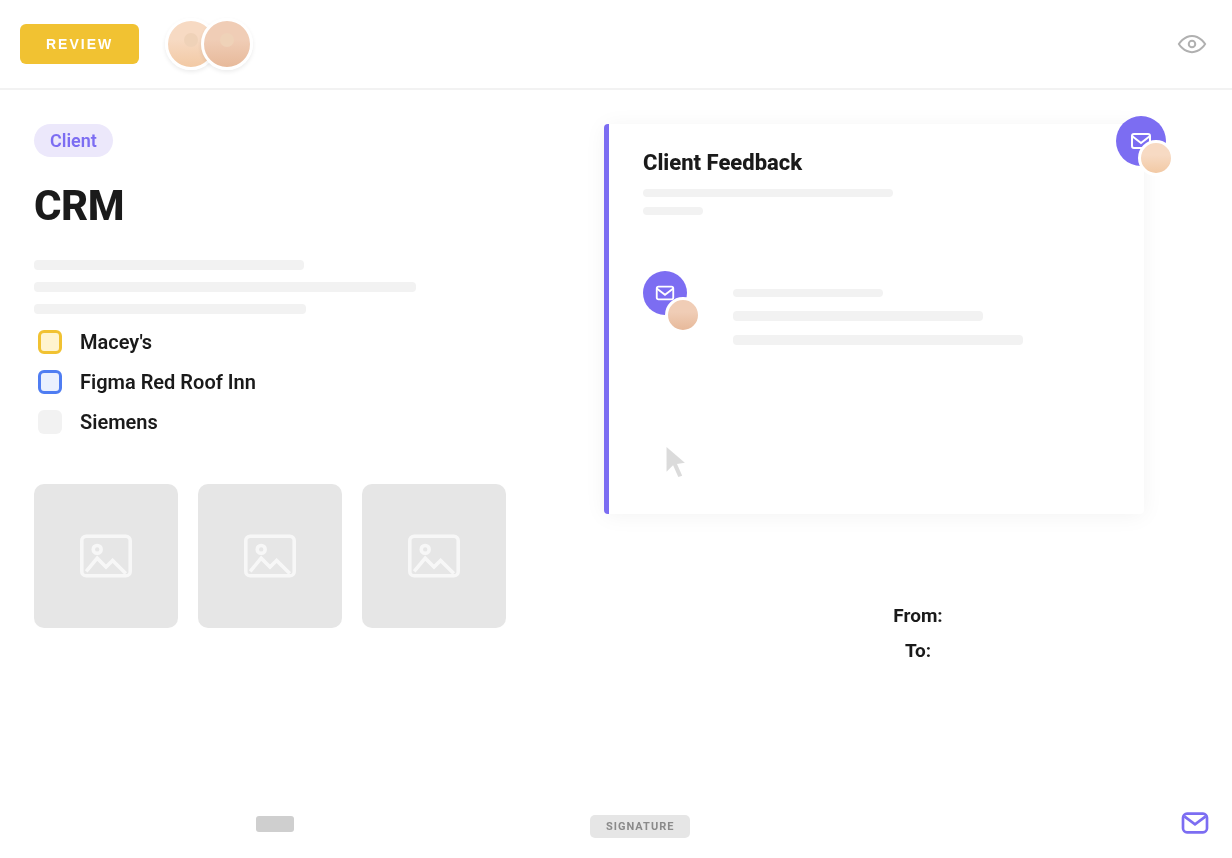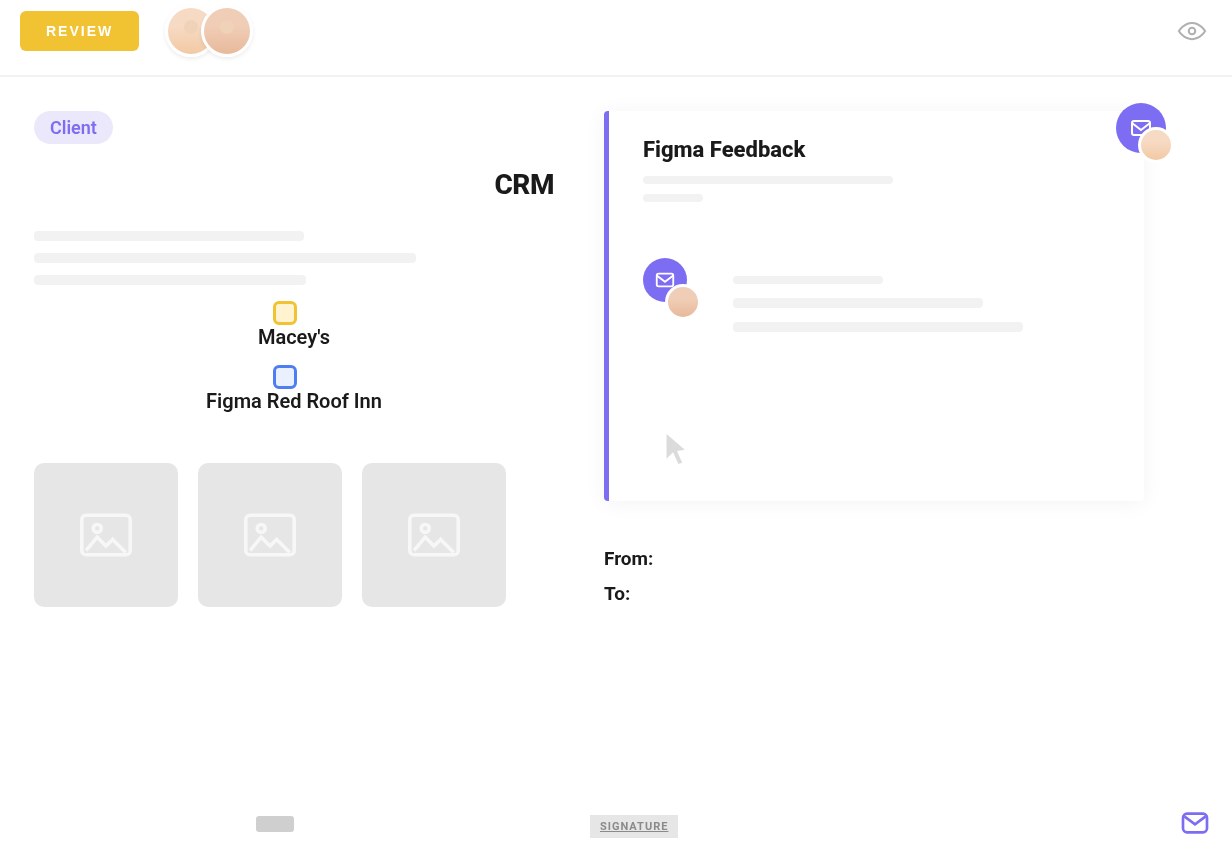--- a/index.html
+++ b/index.html
@@ -8,41 +8,41 @@
     --softer:#f2f2f2;
     --purple:#7c6df2;
     --purple-light:#ece8fb;
     --gold:#f1c232;
     --gold-soft:#fff4cf;
     --blue:#4f7df2;
     --gray-txt:#8a8a8a;
   }
   html,body{margin:0;padding:0;background:#ffffff;color:var(--ink);font-family:-apple-system,BlinkMacSystemFont,"Segoe UI",Roboto,Helvetica,Arial,sans-serif;}
   body{width:1232px;height:858px;overflow:hidden;position:relative;}
-  .header{display:flex;align-items:center;padding:5px 20px 18px 20px;}
+  .header{display:flex;align-items:center;padding:18px 20px 18px 20px;}
   .review-btn{background:var(--gold);color:#fff;font-weight:800;letter-spacing:2px;font-size:14px;border:none;border-radius:6px;padding:12px 26px;cursor:pointer;}
   .avatar-stack{display:flex;margin-left:26px;}
   .avatar{width:46px;height:46px;border-radius:50%;border:3px solid #fff;box-shadow:0 2px 4px rgba(0,0,0,.08);display:flex;align-items:center;justify-content:center;}
   .avatar + .avatar{margin-left:-16px;}
   .avatar.a1{background:linear-gradient(180deg,#f7dac3 40%,#f2c9a4 100%);}
   .avatar.a2{background:linear-gradient(180deg,#f0cdb6 40%,#e7b99a 100%);}
   .avatar .head{width:14px;height:14px;border-radius:50%;background:#efd2b8;position:relative;top:-4px;}
   .eye-btn{margin-left:auto;width:40px;height:40px;display:flex;align-items:center;justify-content:center;color:#b0b0b0;cursor:pointer;}
   .divider{height:2px;background:var(--softer);width:100%;}
 
   .main{display:flex;padding:34px 0 0 34px;}
   .left{width:520px;}
   .chip{display:inline-block;background:var(--purple-light);color:var(--purple);font-weight:600;font-size:18px;padding:6px 16px;border-radius:18px;}
-  .h1{font-size:28px;font-weight:800;margin:24px 0 30px 0;letter-spacing:-.5px;text-align:right;}
+  .h1{font-size:42px;font-weight:800;margin:24px 0 30px 0;letter-spacing:-.5px;}
   .skeleton{background:var(--softer);border-radius:4px;height:10px;}
   .desc1{width:270px;margin-bottom:12px;}
   .desc2{width:382px;margin-bottom:12px;}
   .desc3{width:272px;}
   .h2{font-size:28px;font-weight:800;margin:60px 0 22px 0;}
-  .subtask{display:flex;align-items:center;margin:16px 4px;flex-direction:column;}
+  .subtask{display:flex;align-items:center;margin:16px 4px;}
   .checkbox{width:24px;height:24px;border-radius:6px;margin-right:18px;box-sizing:border-box;}
   .cb-yellow{border:3px solid var(--gold);background:var(--gold-soft);}
   .cb-blue{border:3px solid var(--blue);background:#eaf0fe;}
   .cb-gray{background:var(--softer);}
   .subtask-label{font-size:20px;font-weight:600;}
   .thumbs{display:flex;gap:20px;margin-top:50px;}
   .thumb{width:144px;height:144px;background:var(--soft);border-radius:10px;display:flex;align-items:center;justify-content:center;cursor:pointer;}
   .thumb svg{opacity:.7;}
 
   .right{flex:1;position:relative;padding-left:50px;}
@@ -58,23 +58,23 @@
   .msg-avatar-wrap{position:relative;width:54px;height:54px;}
   .msg-mail{width:44px;height:44px;border-radius:50%;background:var(--purple);display:flex;align-items:center;justify-content:center;color:#fff;}
   .msg-avatar{width:30px;height:30px;border-radius:50%;background:linear-gradient(180deg,#f0cdb6 40%,#e7b99a 100%);border:3px solid #fff;position:absolute;bottom:-8px;right:-4px;}
   .msg-content{flex:1;margin-left:36px;padding:18px 0;}
   .ms{background:var(--softer);border-radius:4px;height:8px;margin-bottom:14px;}
   .ms1{width:150px;}
   .ms2{width:250px;height:10px;}
   .ms3{width:290px;height:10px;}
   .catcher{margin-top:40px;margin-left:20px;width:28px;height:34px;opacity:.5;}
 
-  .compose{margin-top:46px;}
+  .compose{margin-top:90px;text-align:center;}
   .compose-row{font-size:19px;font-weight:700;margin:6px 0 12px 0;}
-  .signature-badge{position:absolute;left:590px;bottom:20px;background:var(--soft);color:var(--gray-txt);font-size:11px;font-weight:700;letter-spacing:1px;padding:5px 10px;border-radius:0;text-decoration:underline;}
+  .signature-badge{position:absolute;left:590px;bottom:20px;background:var(--soft);color:var(--gray-txt);font-size:11px;font-weight:700;letter-spacing:1px;padding:5px 16px;border-radius:5px;}
   .bottom-skeleton{position:absolute;left:256px;bottom:26px;width:38px;height:16px;background:#cfcfcf;border-radius:3px;}
   .mail-fab{position:absolute;right:18px;bottom:16px;width:38px;height:38px;display:flex;align-items:center;justify-content:center;color:var(--purple);cursor:pointer;}
 </style>
 </head>
 <body>
 
 <div class="header">
   <button class="review-btn">REVIEW</button>
   <div class="avatar-stack">
     <div class="avatar a1">
@@ -102,20 +102,24 @@
     <div class="skeleton desc3"></div>
 
 
     <div class="subtask">
       <div class="checkbox cb-yellow"></div>
       <div class="subtask-label">Macey's</div>
     </div>
     <div class="subtask">
       <div class="checkbox cb-blue"></div>
       <div class="subtask-label">Figma Red Roof Inn</div>
+    </div>
+    <div class="subtask">
+      <div class="checkbox cb-gray"></div>
+      <div class="subtask-label">Siemens</div>
     </div>
 
     <div class="thumbs">
       <div class="thumb">
         <svg width="54" height="44" viewBox="0 0 24 20" fill="none" stroke="#ffffff" stroke-width="1.6">
           <rect x="1" y="1" width="22" height="18" rx="2"></rect>
           <circle cx="8" cy="7" r="1.8"></circle>
           <path d="M3 17l5-6 4 4 3-3 6 6"></path>
         </svg>
       </div>
@@ -141,21 +145,21 @@
       <div class="corner-badge">
         <div class="mail-circle">
           <svg width="24" height="24" viewBox="0 0 24 24" fill="none" stroke="currentColor" stroke-width="2">
             <rect x="3" y="5" width="18" height="14" rx="2"></rect>
             <path d="M3 7l9 7 9-7"></path>
           </svg>
         </div>
         <div class="mini-avatar"></div>
       </div>
 
-      <div class="feedback-title">Figma Feedback</div>
+      <div class="feedback-title">Client Feedback</div>
       <div class="fb-skel fb-s1"></div>
       <div class="fb-skel fb-s2"></div>
 
       <div class="msg-block">
         <div class="msg-avatar-wrap">
           <div class="msg-mail">
             <svg width="22" height="22" viewBox="0 0 24 24" fill="none" stroke="currentColor" stroke-width="2">
               <rect x="3" y="5" width="18" height="14" rx="2"></rect>
               <path d="M3 7l9 7 9-7"></path>
             </svg>

